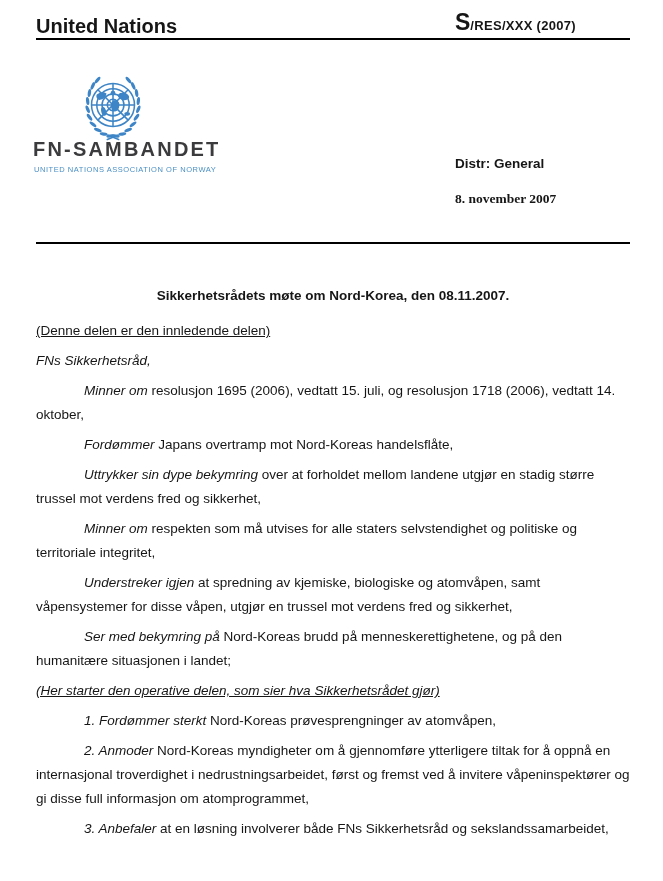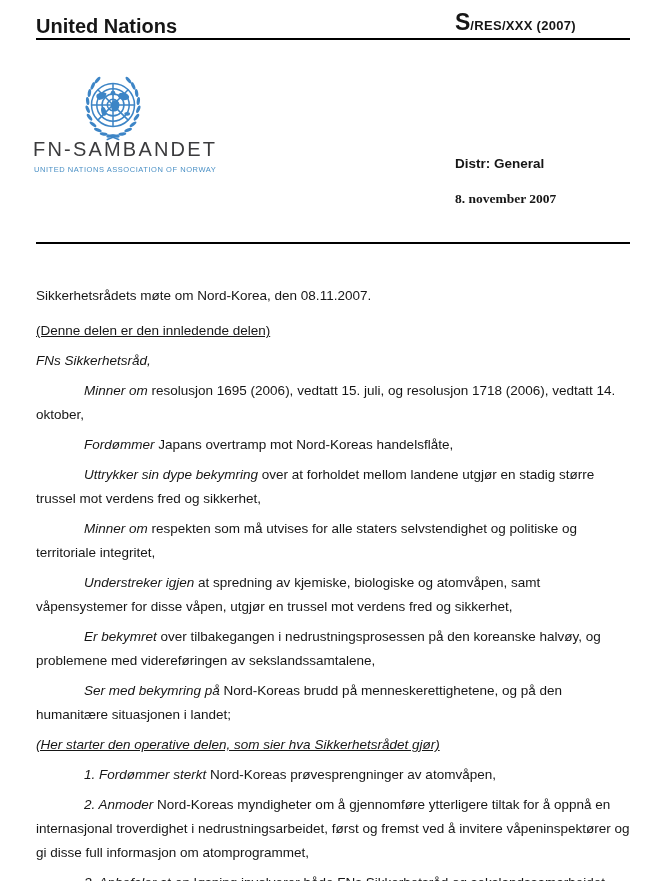--- a/index.html
+++ b/index.html
@@ -11,28 +11,28 @@
   }
   
   .header { position:relative; height:38px; border-bottom:2px solid #000; }
   .org { position:absolute; left:0; bottom:1px; font-size:20px; font-weight:bold; line-height:22px; }
   .symbol { position:absolute; left:419px; bottom:1px; font-weight:bold; line-height:22px; white-space:nowrap; }
   .sym-big { font-size:23px; }
   .sym-small { font-size:13px; letter-spacing:0.3px; }
   
   .masthead { position:relative; height:202px; border-bottom:2px solid #000; }
   .emblem { position:absolute; left:47px; top:36px; }
-  .logo-name { position:absolute; left:-3px; top:96px; font-size:20px; line-height:26px; font-weight:normal; letter-spacing:2.2px; color:#3b3b3d; white-space:nowrap; }
+  .logo-name { position:absolute; left:-3px; top:96px; font-size:20px; line-height:26px; font-weight:bold; letter-spacing:2.2px; color:#3b3b3d; white-space:nowrap; }
   .logo-sub { position:absolute; left:-2px; top:125px; font-size:7.5px; line-height:10px; font-weight:normal; letter-spacing:0.55px; color:#4a90c5; white-space:nowrap; }
   .distr { position:absolute; left:419px; top:112px; font-weight:bold; }
   .date  { position:absolute; left:419px; top:147px; font-weight:bold;font-family:Liberation Serif, serif; }
   
   .docbody { padding-top:40px; }
   .docbody p { margin:0 0 6px; }
-  .doc-title { font-weight:normal; margin:0 0 11px !important; }
+  .doc-title { font-weight:bold; margin:0 0 11px !important;text-align:center; }
   .u { text-decoration:underline; }
   .it { font-style:italic; }
   .para { text-indent:48px; }
   .para em { font-style:italic; }
 </style>
 </head>
 <body>
 
 <div class="page">
 
@@ -97,21 +97,20 @@
   <div class="docbody">
     <p class="doc-title">Sikkerhetsrådets møte om Nord-Korea, den 08.11.2007.</p>
     <p class="u">(Denne delen er den innledende delen)</p>
     <p class="it">FNs Sikkerhetsråd,</p>
     <div id="preamble-list">
         <p class="para"><em>Minner om</em> resolusjon 1695 (2006), vedtatt 15. juli, og resolusjon 1718 (2006), vedtatt 14. oktober,</p>
         <p class="para"><em>Fordømmer</em> Japans overtramp mot Nord-Koreas handelsflåte,</p>
         <p class="para"><em>Uttrykker sin dype bekymring</em> over at forholdet mellom landene utgjør en stadig større trussel mot verdens fred og sikkerhet,</p>
         <p class="para"><em>Minner om</em> respekten som må utvises for alle staters selvstendighet og politiske og territoriale integritet,</p>
         <p class="para"><em>Understreker igjen</em> at spredning av kjemiske, biologiske og atomvåpen, samt våpensystemer for disse våpen, utgjør en trussel mot verdens fred og sikkerhet,</p>
-        <p class="para"><em>Er bekymret</em> over tilbakegangen i nedrustningsprosessen på den koreanske halvøy, og problemene med videreføringen av sekslandssamtalene,</p>
         <p class="para"><em>Ser med bekymring på</em> Nord-Koreas brudd på menneskerettighetene, og på den humanitære situasjonen i landet;</p>
       </div>
     <p class="it u">(Her starter den operative delen, som sier hva Sikkerhetsrådet gjør)</p>
     <div id="operative-list">
         <p class="para"><em>1. Fordømmer sterkt</em> Nord-Koreas prøvesprengninger av atomvåpen,</p>
         <p class="para"><em>2. Anmoder</em> Nord-Koreas myndigheter om å gjennomføre ytterligere tiltak for å oppnå en internasjonal troverdighet i nedrustningsarbeidet, først og fremst ved å invitere våpeninspektører og gi disse full informasjon om atomprogrammet,</p>
         <p class="para"><em>3. Anbefaler</em> at en løsning involverer både FNs Sikkerhetsråd og sekslandssamarbeidet,</p>
       </div>
   </div>
 

